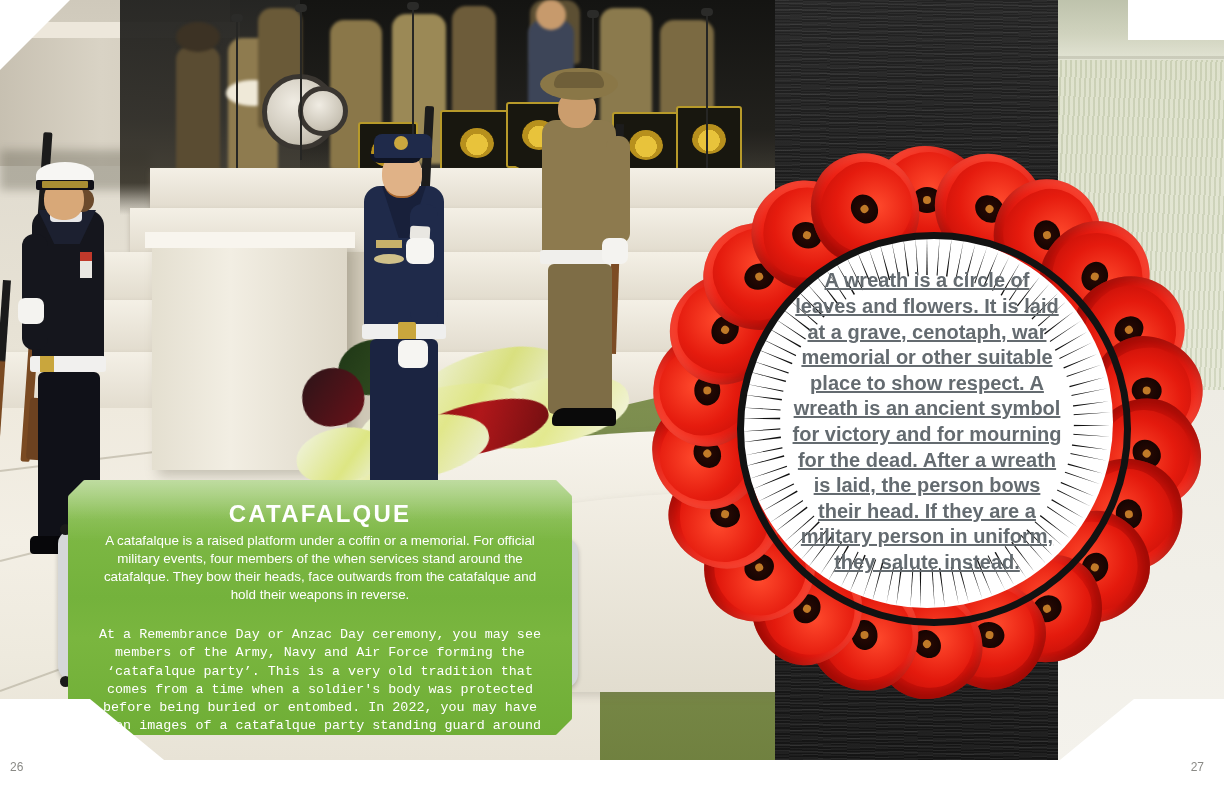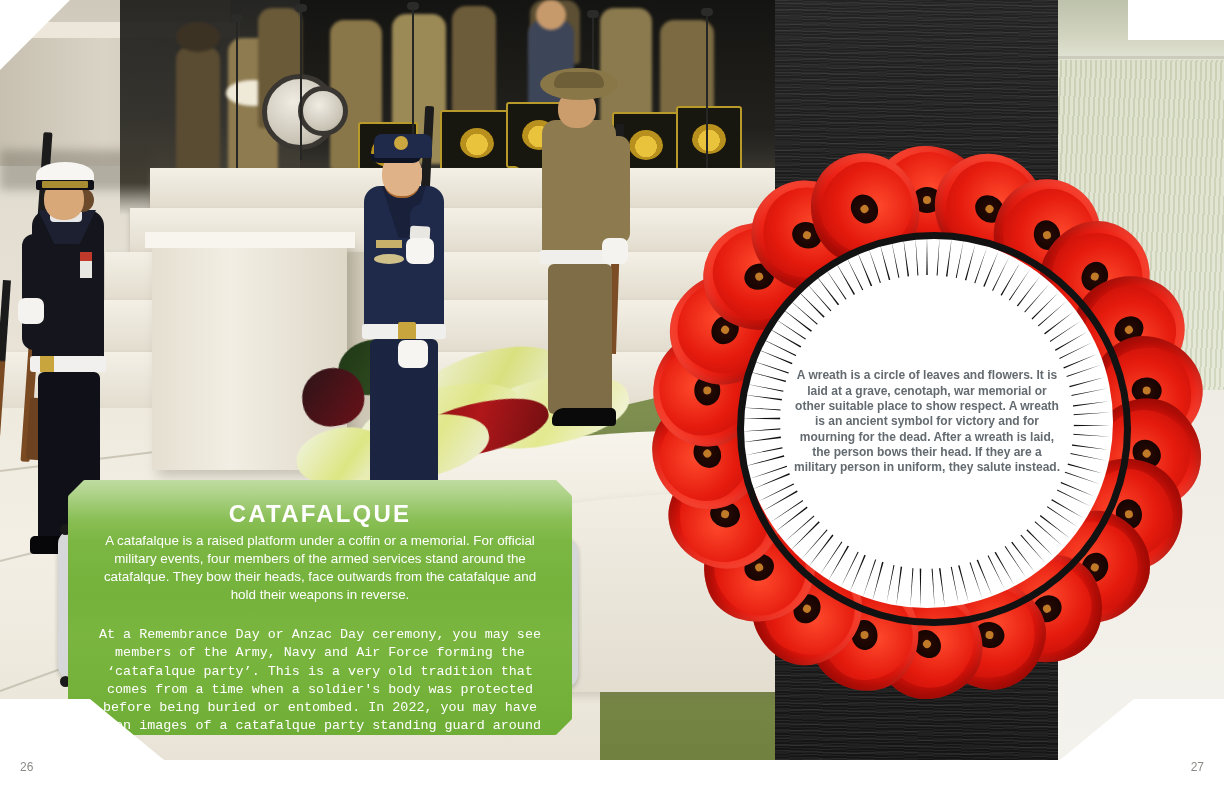--- a/index.html
+++ b/index.html
@@ -224,25 +224,25 @@
   .rays{position:absolute;inset:0;border-radius:50%;overflow:hidden;}
   .ray{position:absolute;left:50%;top:50%;width:4px;height:186px;margin-left:-2px;
     background:#111111;transform-origin:0 0;
     -webkit-clip-path:polygon(50% 0,100% 100%,0 100%);clip-path:polygon(50% 0,100% 100%,0 100%);}
   .ring-outline{position:absolute;left:50%;top:50%;width:380px;height:380px;margin:-190px 0 0 -190px;border-radius:50%;
     border:7px solid #121212;}
   .inner-white{position:absolute;left:50%;top:50%;width:294px;height:294px;margin:-147px 0 0 -147px;border-radius:50%;
     background:#ffffff;display:flex;align-items:center;justify-content:center;}
   .wreath-text{width:270px;text-align:center;color:#5f666b;}
   .wreath-title{color:#d62a1e;font-size:22px;font-weight:700;letter-spacing:1.6px;margin:0 0 10px;}
-  .wreath-body{font-size:12px;line-height:1.28;font-weight:700;margin:0;color:#646b70;}
+  .wreath-body{font-size:20px;line-height:1.28;font-weight:700;margin:0;color:#646b70;text-decoration:underline;}
 
   
   .pagenum{position:absolute;bottom:17px;font-size:12px;color:#8a8a86;font-family:"Liberation Sans",sans-serif;}
-  .pagenum.left{left:20px;}
+  .pagenum.left{left:10px;}
   .pagenum.right{right:20px;}
 
   
   .notch{position:absolute;background:#ffffff;}
   .notch.tl{left:0;top:0;width:70px;height:70px;-webkit-clip-path:polygon(0 0,70px 0,0 70px);clip-path:polygon(0 0,70px 0,0 70px);}
   .notch.tr{right:0;top:0;width:96px;height:40px;}
   .notch.bl{left:0;bottom:0;width:175px;height:100px;-webkit-clip-path:polygon(0 8px,90px 8px,175px 78px,175px 100px,0 100px);clip-path:polygon(0 8px,90px 8px,175px 78px,175px 100px,0 100px);}
   .notch.br{right:0;bottom:0;width:175px;height:100px;-webkit-clip-path:polygon(175px 8px,85px 8px,0 78px,0 100px,175px 100px);clip-path:polygon(175px 8px,85px 8px,0 78px,0 100px,175px 100px);}
   .bottom-strip{position:absolute;left:0;bottom:0;width:1224px;height:31px;background:#ffffff;}
 </style>
@@ -396,21 +396,21 @@
     <div class="tab tab-l"></div>
     <div class="tab tab-r"></div>
     <div class="dot d1"></div>
     <div class="dot d2"></div>
     <div class="dot d3"></div>
     <div class="dot d4"></div>
 
     <div class="green-box">
       <div class="gloss"></div>
       <h2 class="cat-title">CATAFALQUE</h2>
-      <p class="cat-p p1">A catafalque is a raised platform under a coffin or a memorial. For official military events, four members of the armed services stand around the catafalque. They bow their heads, face outwards from the catafalque and hold their weapons in reverse.</p>
+      <p class="cat-p p1">A catafalque is a raised platform under a coffin or a memorial. For official military events, four members of the when services stand around the catafalque. They bow their heads, face outwards from the catafalque and hold their weapons in reverse.</p>
       <p class="cat-p p2">At a Remembrance Day or Anzac Day ceremony, you may see members of the Army, Navy and Air Force forming the ‘catafalque party’. This is a very old tradition that comes from a time when a soldier's body was protected before being buried or entombed. In 2022, you may have seen images of a catafalque party standing guard around the coffin of the late Queen Elizabeth II.</p>
     </div>
 
     <span class="pagenum left">26</span>
   </div>
 
   <div class="page-right">
     <div class="right-photo">
       <div class="rp-trees"></div>
       <div class="rp-h1"></div>

